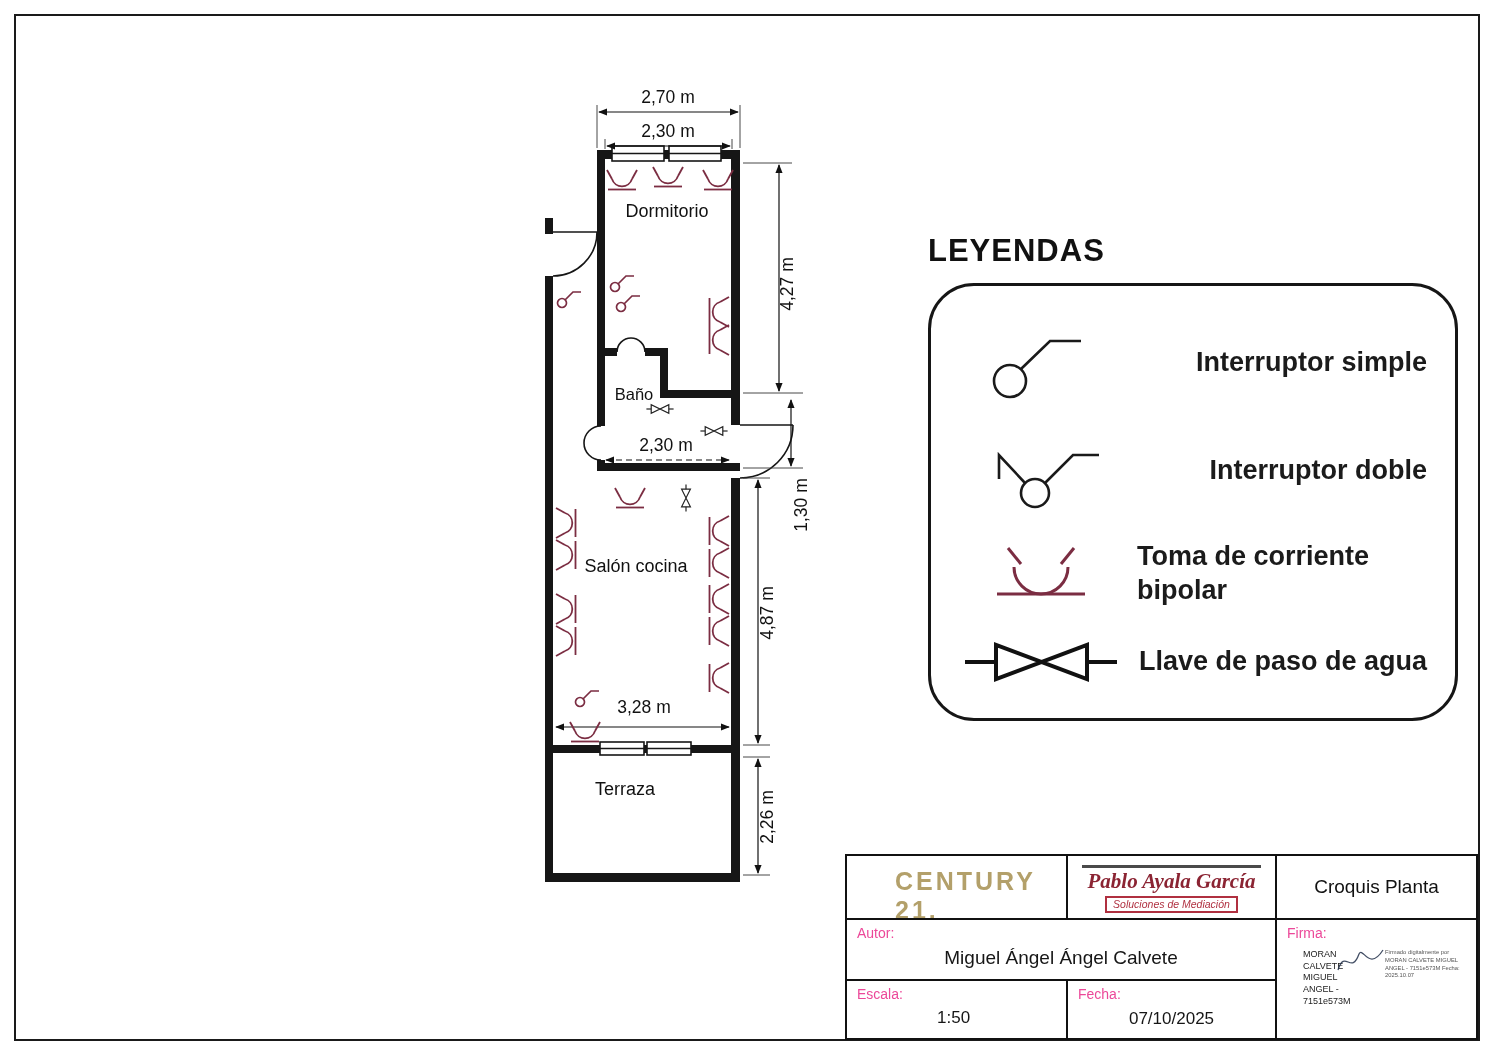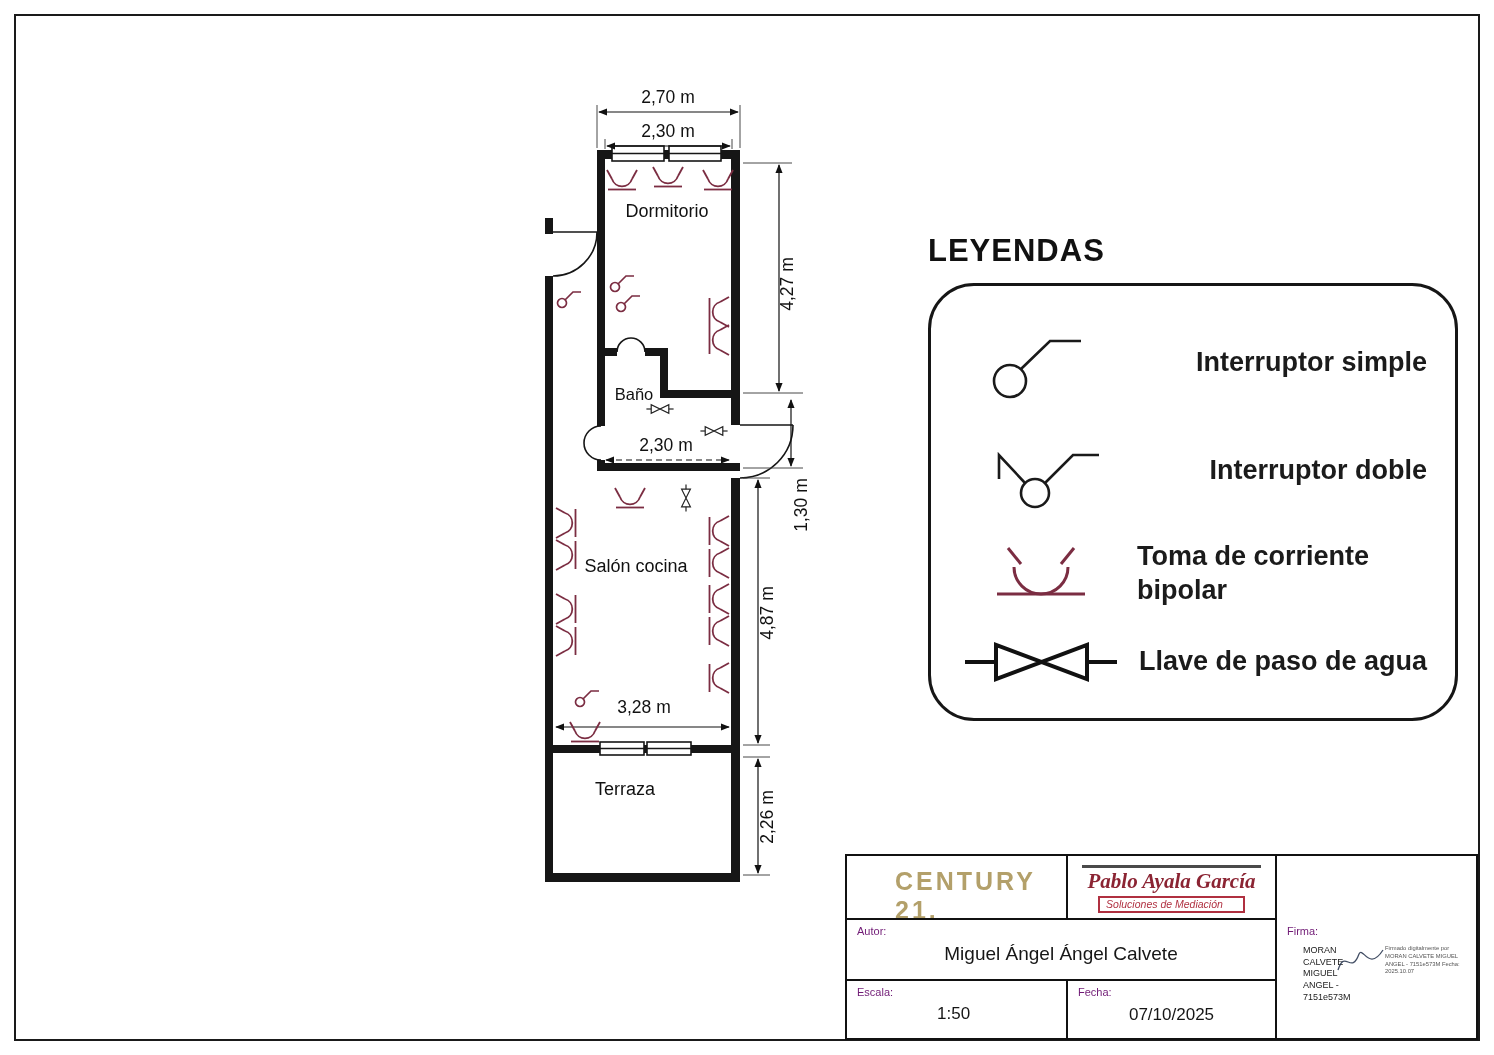--- a/index.html
+++ b/index.html
@@ -36,25 +36,25 @@
   .c-escala { grid-area:3/1/4/2; border-bottom:none; }
   .c-fecha { grid-area:3/2/4/3; border-bottom:none; }
 
   .brand { color:#b3a06a; font-weight:bold; font-size:25px; letter-spacing:3px; margin-top:6px; }
   .brand-sub { color:#b3a06a; font-weight:bold; font-size:20px; letter-spacing:1px; margin-top:3px; }
 
   .stamp { text-align:center; }
   .stamp-name { font-family:"Liberation Serif", serif; font-style:italic; font-weight:bold;
                 font-size:21px; color:#8b2433; border-top:3px solid #4a4a4a; padding:1px 6px 0 6px; }
   .stamp-sub { display:inline-block; border:2px solid #b03040; color:#b03040; font-style:italic;
-               font-size:10.5px; padding:0 20px 1px 6px; margin-top:1px; }
+               font-size:10.5px; padding:0 6px 1px 6px; margin-top:1px; }
 
   .doc-title { font-size:19px; color:#111; }
 
-  .cell-label { font-size:11px; color:#701a75; }
+  .cell-label { font-size:14px; color:#ec4899; }
   .autor-value { text-align:center; font-size:19px; margin-top:6px; }
   .escala-value { font-size:17px; margin:6px 0 0 80px; }
   .fecha-value { text-align:center; font-size:17px; margin-top:7px; }
 
   .sig-wrap { display:flex; gap:18px; margin-top:8px; padding-left:16px; align-items:flex-start; }
   .sig-name { width:76px; font-size:9px; line-height:1.3; color:#222; }
   .sig-detail { width:96px; font-size:5.8px; line-height:1.35; color:#555; }
   .sig-squiggle { position:absolute; left:58px; top:22px; opacity:.85; }
 </style>
 </head>
@@ -254,20 +254,23 @@
     <div class="brand-sub">Capital Lpa</div>
   </div>
 
   <div class="cell c-b1">
     <div class="stamp">
       <div class="stamp-name">Pablo Ayala García</div>
       <div class="stamp-sub">Soluciones de Mediación</div>
     </div>
   </div>
 
+  <div class="cell c-c1">
+    <div class="doc-title">Croquis Planta</div>
+  </div>
 
   <div class="cell c-autor">
     <div class="cell-label">Autor:</div>
     <div class="autor-value">Miguel Ángel Ángel Calvete</div>
   </div>
 
   <div class="cell c-firma">
     <div class="cell-label">Firma:</div>
     <svg class="sig-squiggle" width="52" height="36" viewBox="0 0 52 36">
       <path d="M3,28 C10,6 16,34 24,12 C28,4 34,30 48,8" fill="none" stroke="#22304a" stroke-width="1.3"></path>

